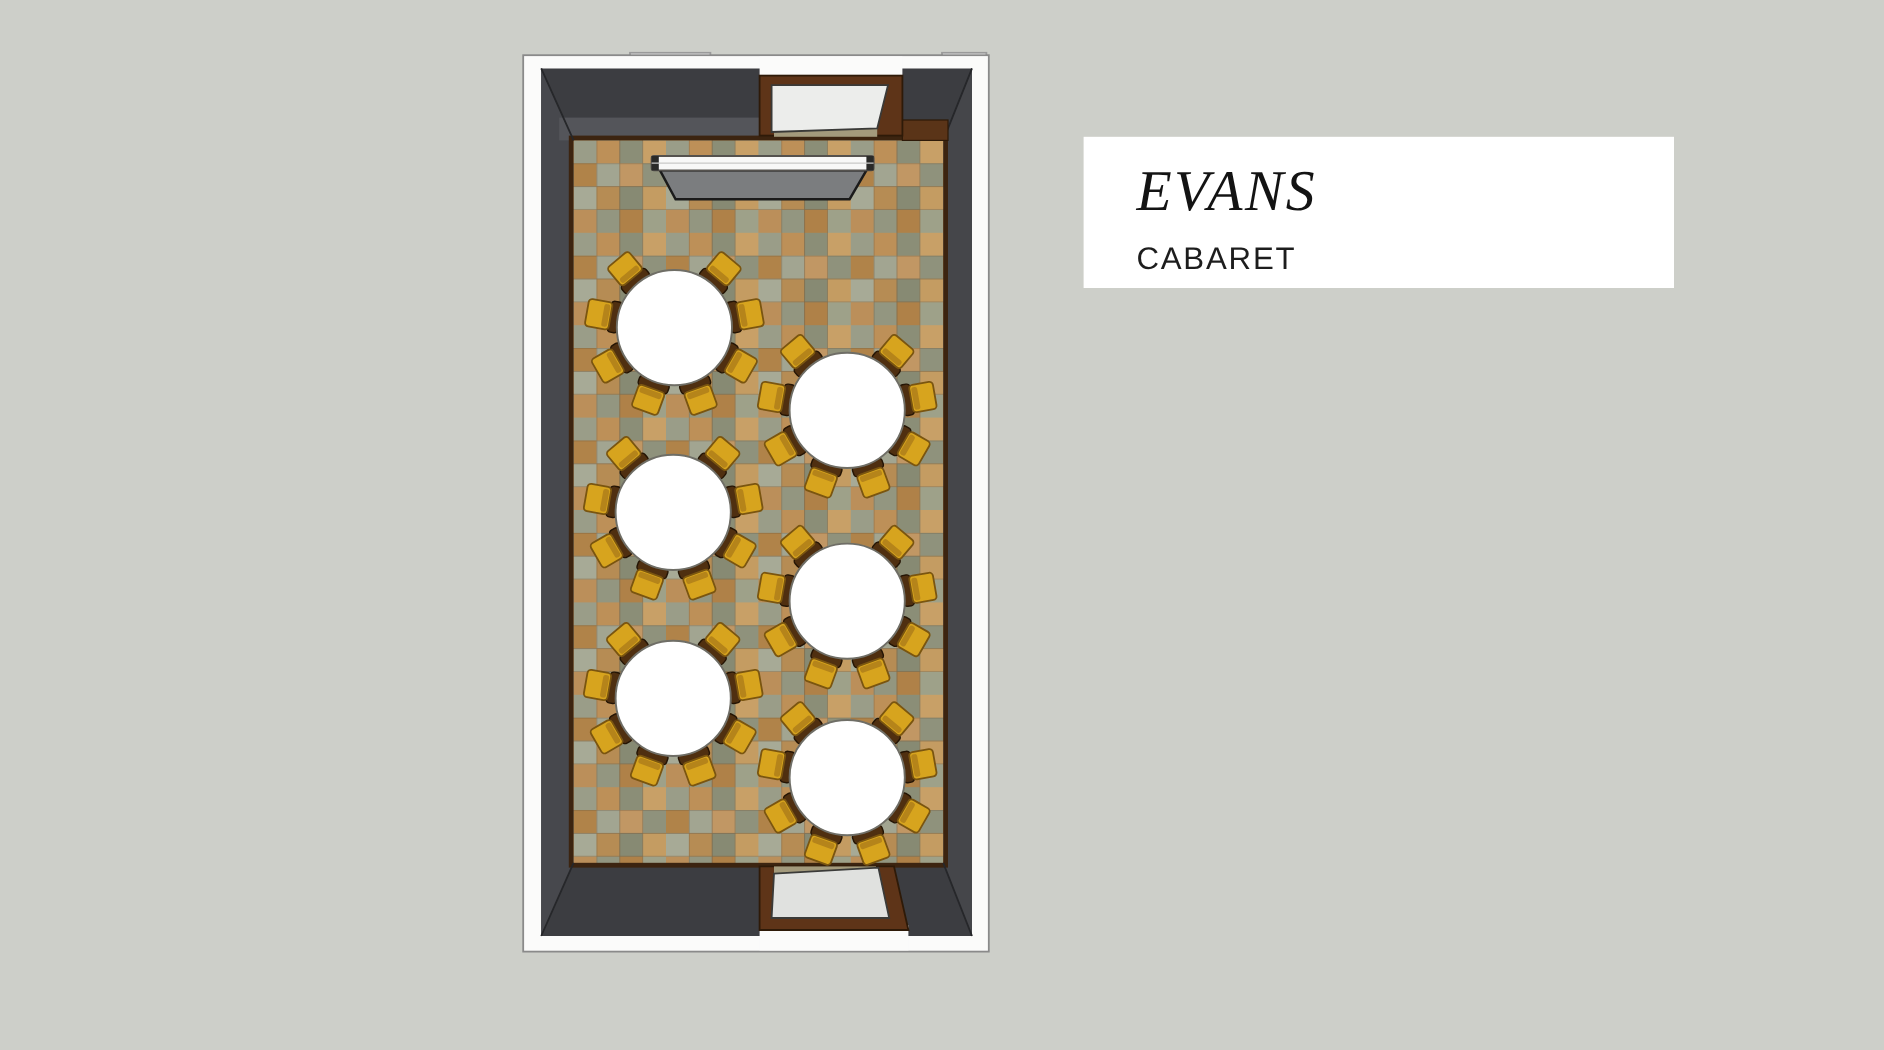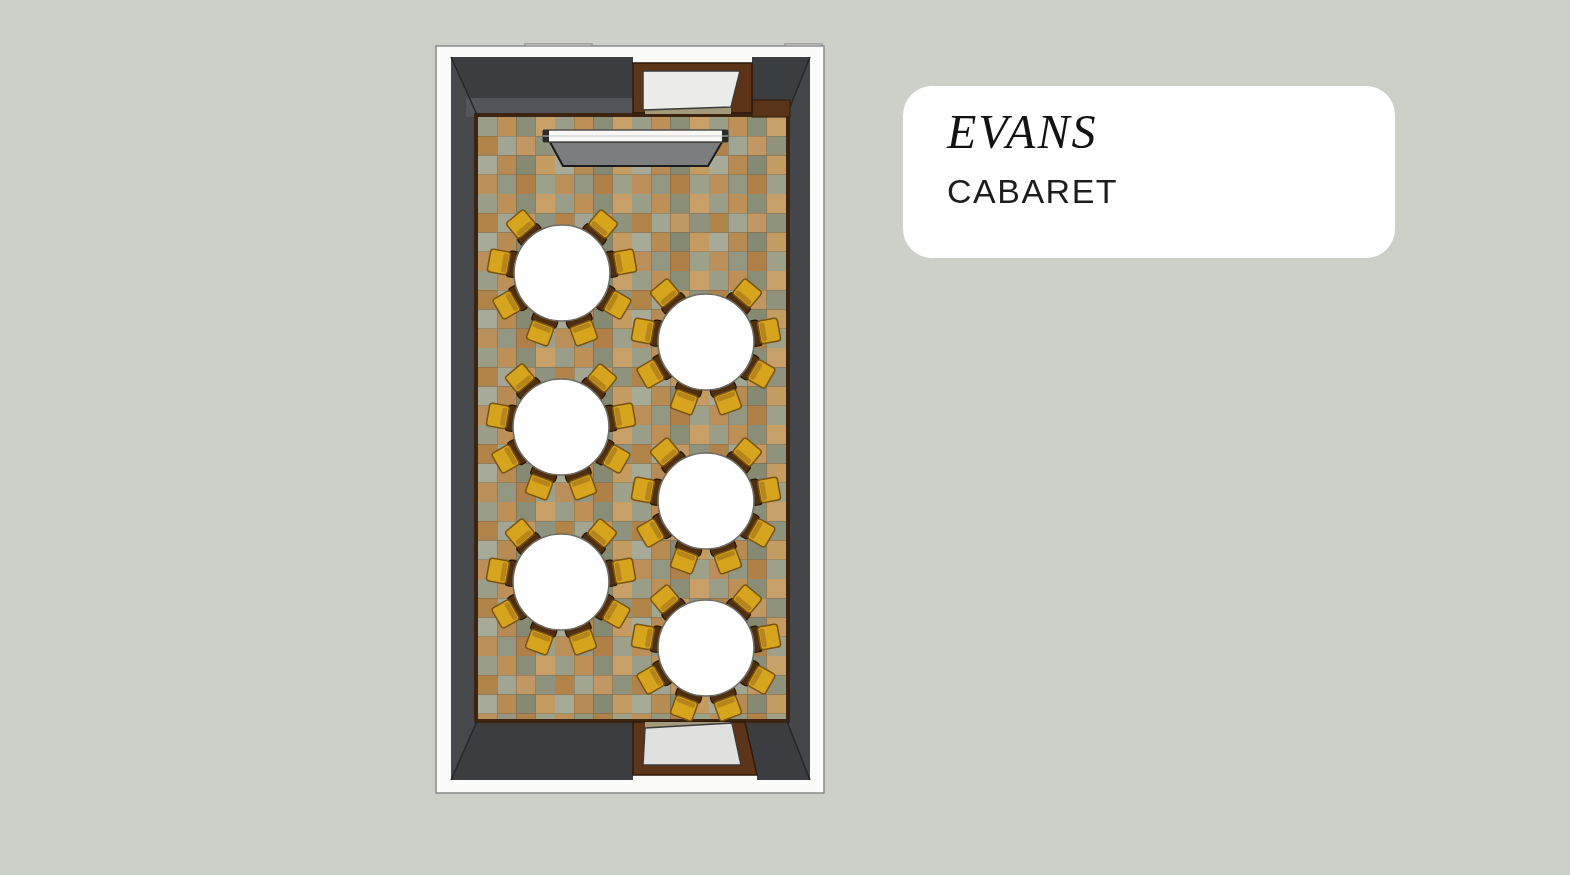--- a/index.html
+++ b/index.html
@@ -18,46 +18,45 @@
     background: #cdcfc9;
   }
   .plan-svg {
     position: absolute;
     left: 0;
     top: 0;
   }
   .label-card {
     position: absolute;
     left: 903px;
-    top: 86px;
+    top: 114px;
     width: 492px;
-    height: 172px;
+    height: 126px;
     background: #ffffff;
-    border-radius: 29px;
   }
   .card-title {
     position: absolute;
     left: 44px;
     top: 22px;
     font-family: "Liberation Serif", serif;
     font-style: italic;
     font-weight: 500;
     font-size: 48px;
     line-height: 1.0;
     letter-spacing: 2px;
     color: #131313;
     white-space: nowrap;
   }
   .card-subtitle {
     position: absolute;
     left: 44px;
     top: 88px;
     font-family: "Liberation Sans", sans-serif;
     font-weight: 400;
-    font-size: 34px;
+    font-size: 26px;
     line-height: 1.0;
     letter-spacing: 1.5px;
     color: #1d1d1d;
     white-space: nowrap;
   }
 </style>
 </head>
 <body>
 
 <div class="stage">

